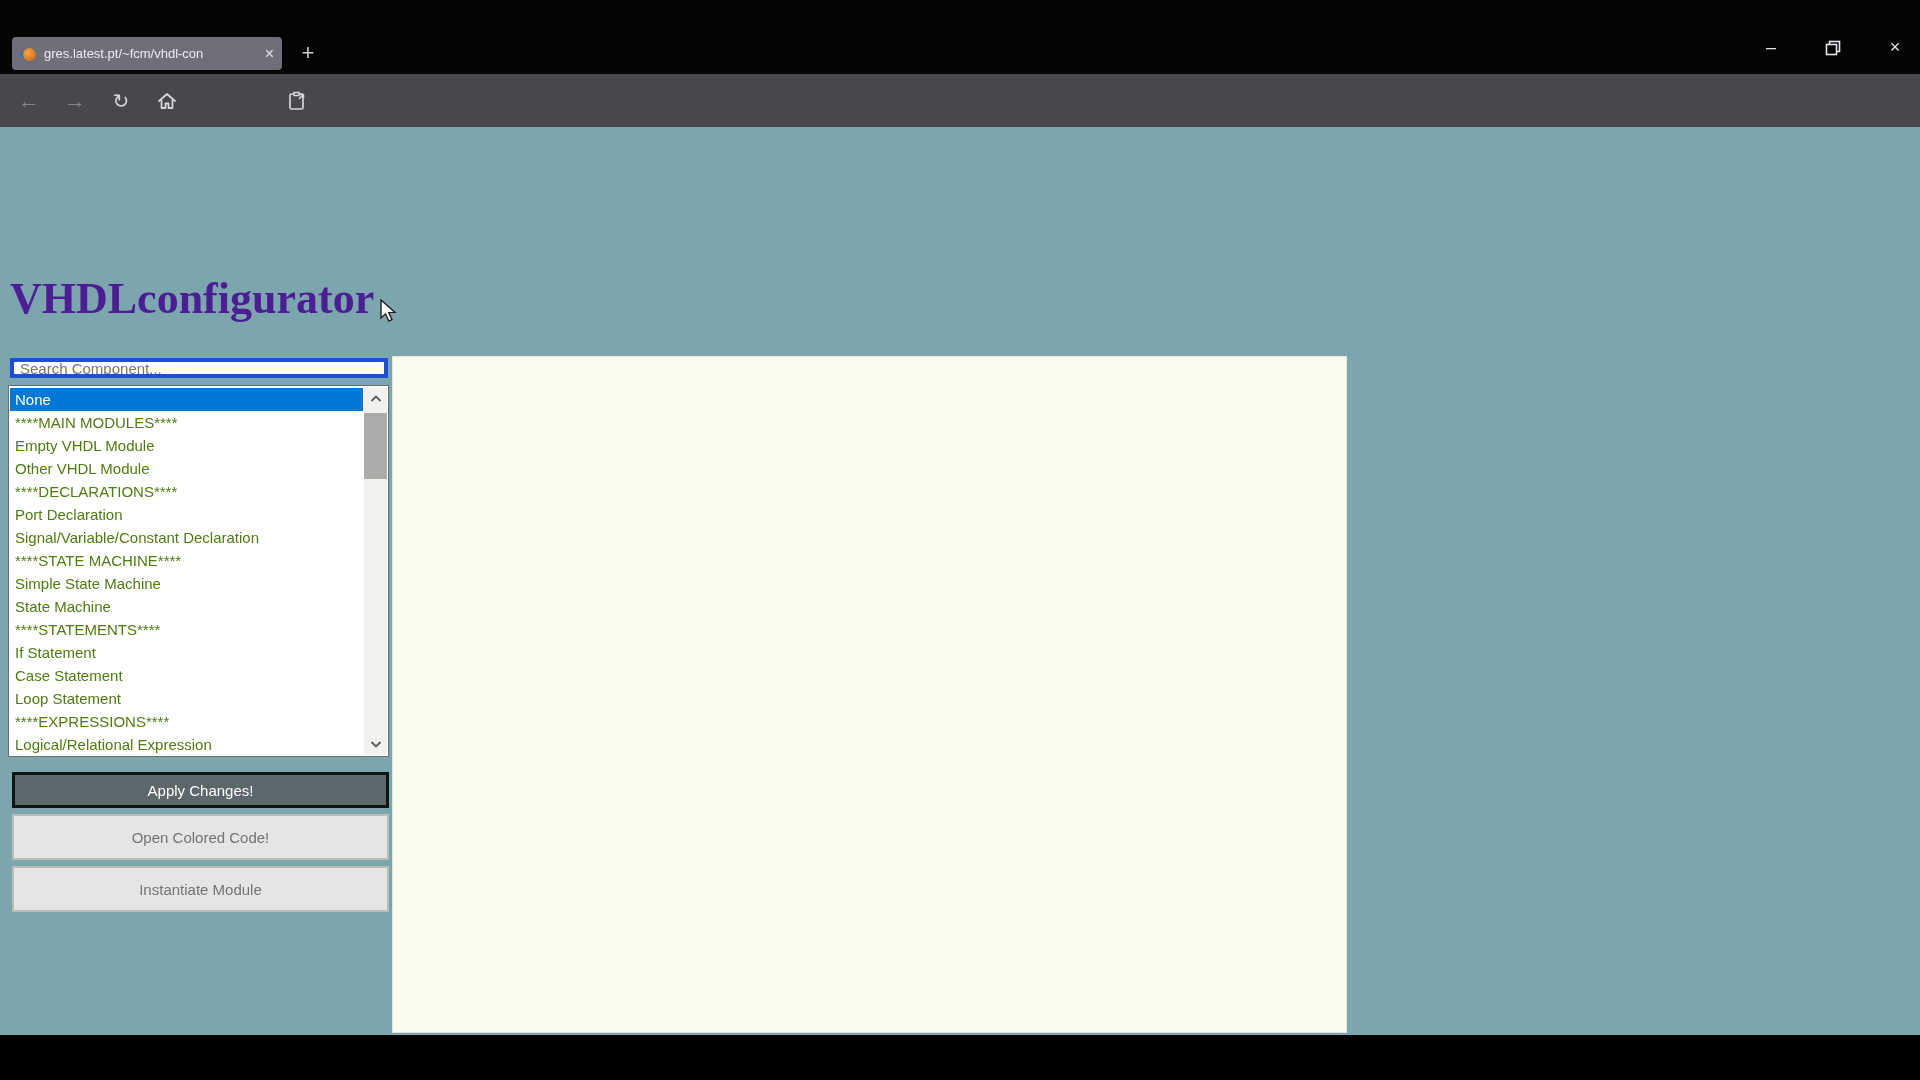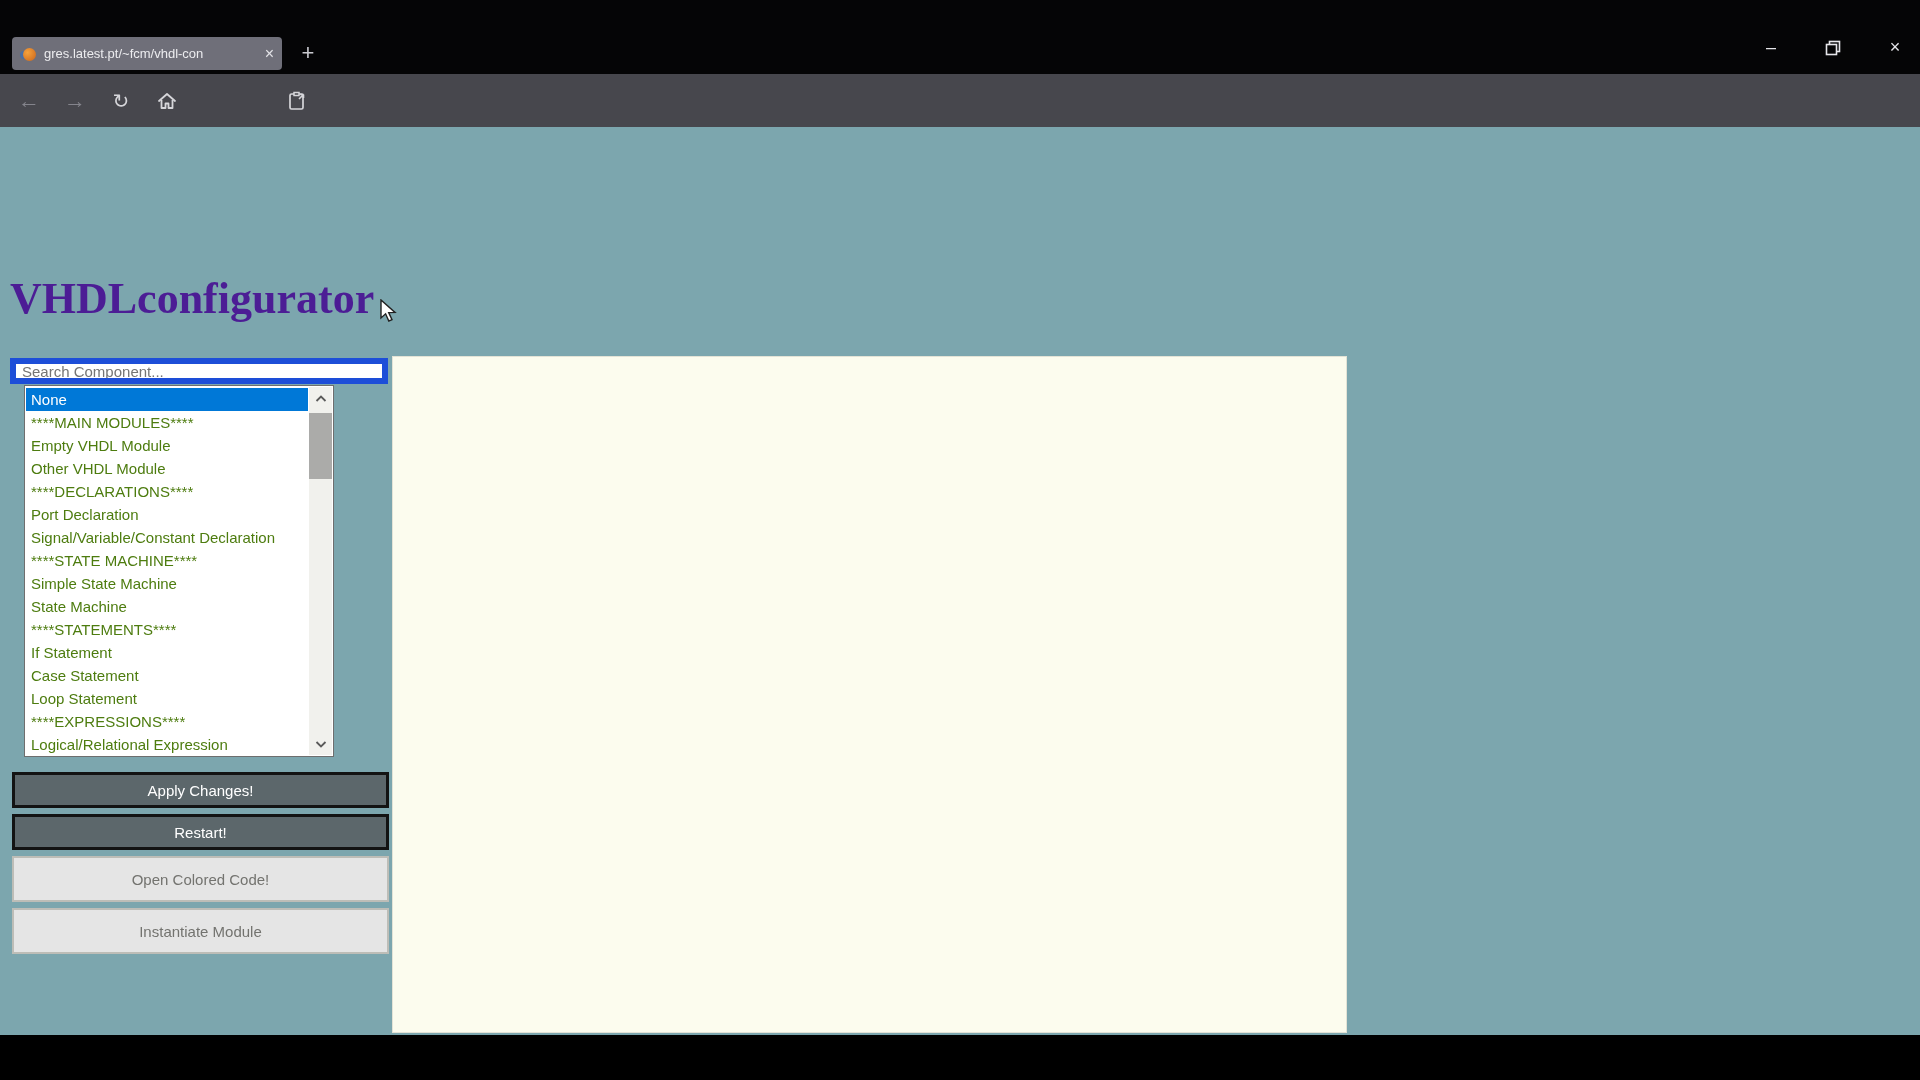--- a/index.html
+++ b/index.html
@@ -48,26 +48,26 @@
   .right-icons{position:absolute;right:4px;top:82px;height:38px;display:flex;align-items:center;gap:14px;}
   .ri{width:30px;height:30px;display:flex;align-items:center;justify-content:center;}
   .acct{width:26px;height:26px;border-radius:50%;background:#dcdce0;color:#38383d;font-weight:bold;
         font-size:14px;display:flex;align-items:center;justify-content:center;}
   .burger{font-size:24px;color:#d6d6da;line-height:24px;}
 
   
   .page{position:absolute;left:0;top:127px;width:1920px;height:908px;background:#7ca6ae;}
   .page-title{position:absolute;left:10px;top:146px;font-family:"Liberation Serif",serif;
               font-weight:bold;font-size:44px;color:#4c1d95;}
-  .comp-search{position:absolute;left:10px;top:231px;width:378px;height:26px;box-sizing:border-box;
-               border:6px solid #1d4ed8;background:#fff;font-size:15px;padding:0 6px;
+  .comp-search{position:absolute;left:10px;top:231px;width:378px;height:20px;box-sizing:border-box;
+               border:4px solid #1d4ed8;background:#fff;font-size:15px;padding:0 6px;
                font-family:"Liberation Sans",sans-serif;color:#4c1d95;}
   .comp-search::placeholder{color:#757575;opacity:1;}
 
-  .listbox{position:absolute;left:24px;top:258px;width:310px;height:372px;background:#fff;
+  .listbox{position:absolute;left:8px;top:258px;width:381px;height:372px;background:#fff;
            border:1px solid #6e6e6e;box-sizing:border-box;overflow:hidden;}
   .list-items{position:absolute;left:1px;top:2px;right:25px;}
   .list-item{height:23px;line-height:23px;font-size:15px;color:#4d7c0f;padding-left:5px;
              white-space:nowrap;overflow:hidden;}
   .list-item.selected{background:#0078d7;color:#fff;}
   .vscroll{position:absolute;top:1px;right:1px;bottom:1px;width:23px;background:#f1f1ed;}
   .sbtn{position:absolute;left:0;width:23px;height:23px;display:flex;align-items:center;justify-content:center;}
   .sbtn.up{top:0;} .sbtn.down{bottom:0;}
   .sthumb{position:absolute;left:0;top:26px;width:23px;height:66px;background:#ababa9;}
 
@@ -234,21 +234,20 @@
         <span class="sbtn down">
           <svg width="12" height="8" viewBox="0 0 12 8">
             <path d="M1.5 2 L6 6.5 L10.5 2" fill="none" stroke="#5a5a5a" stroke-width="1.8"></path>
           </svg>
         </span>
       </div>
     </div>
 
     <div class="btn-col">
         <button class="panel-btn dark">Apply Changes!</button>
-        <button class="panel-btn dark">Restart!</button>
         <button class="panel-btn light">Open Colored Code!</button>
         <button class="panel-btn light">Instantiate Module</button>
       </div>
 
     <div class="content-area"></div>
     <div class="note">Important note: VHDLconfigurator requires the latest Browser versions</div>
   </div>
 
   <div class="bottom-bar"></div>
 

